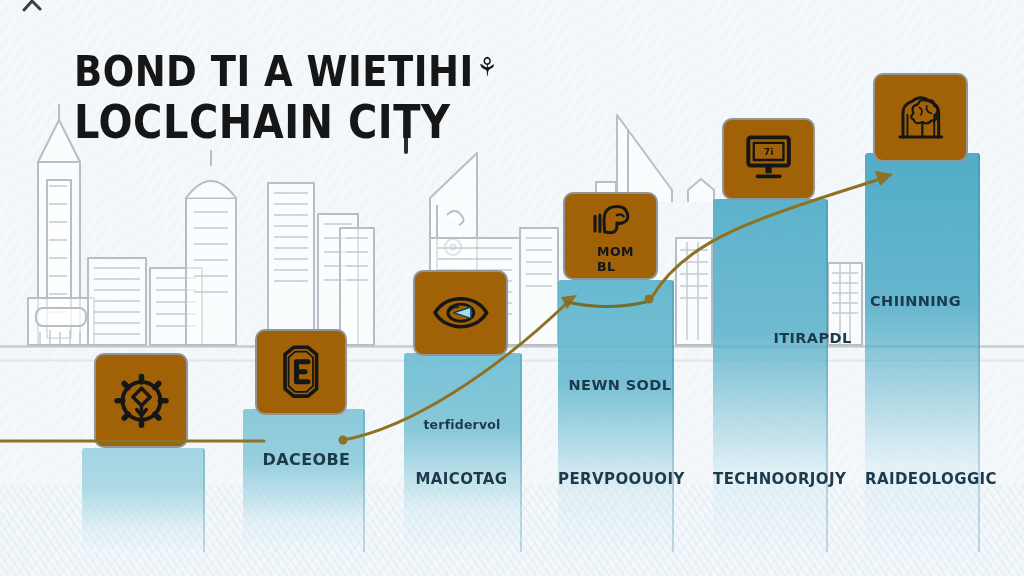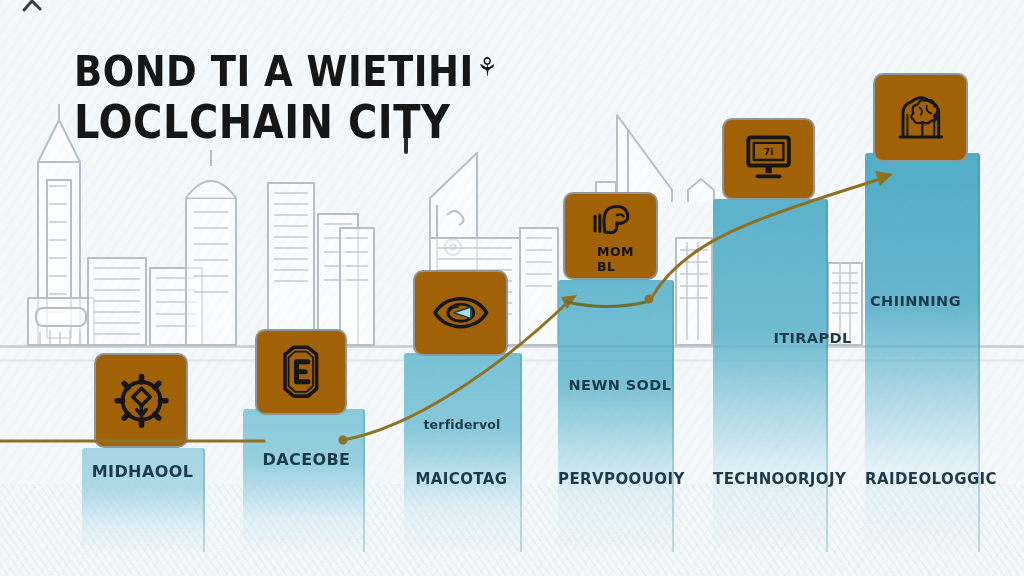--- a/index.html
+++ b/index.html
@@ -101,21 +101,20 @@
     </g>
 
     <line x1="406" y1="128" x2="406" y2="152" stroke="#2b2b2b" stroke-width="4" stroke-linecap="round"></line>
   </svg>
 
   <div id="bars-layer">
     <div class="bar-group" data-bar="0">
       <div class="bar" style="left: 82px; top: 448px; width: 121px; height: 104px; background: linear-gradient(rgba(158, 210, 224, 0.933) 0%, rgba(158, 210, 224, 0.816) 38%, rgba(200, 230, 240, 0.38) 78%, rgba(240, 248, 250, 0) 100%);"></div>
 
       <div class="bar-label" style="left: 82px; top: 462px; width: 121px;">
-        <div>MIDHAOOL</div>
       </div>
     </div>
     <div class="bar-group" data-bar="1">
       <div class="bar" style="left: 243px; top: 409px; width: 120px; height: 143px; background: linear-gradient(rgba(130, 198, 216, 0.933) 0%, rgba(130, 198, 216, 0.816) 38%, rgba(200, 230, 240, 0.38) 78%, rgba(240, 248, 250, 0) 100%);"></div>
 
       <div class="bar-label" style="left: 243px; top: 450px; width: 127px;">
         <div>DACEOBE</div>
       </div>
     </div>
     <div class="bar-group" data-bar="2">

